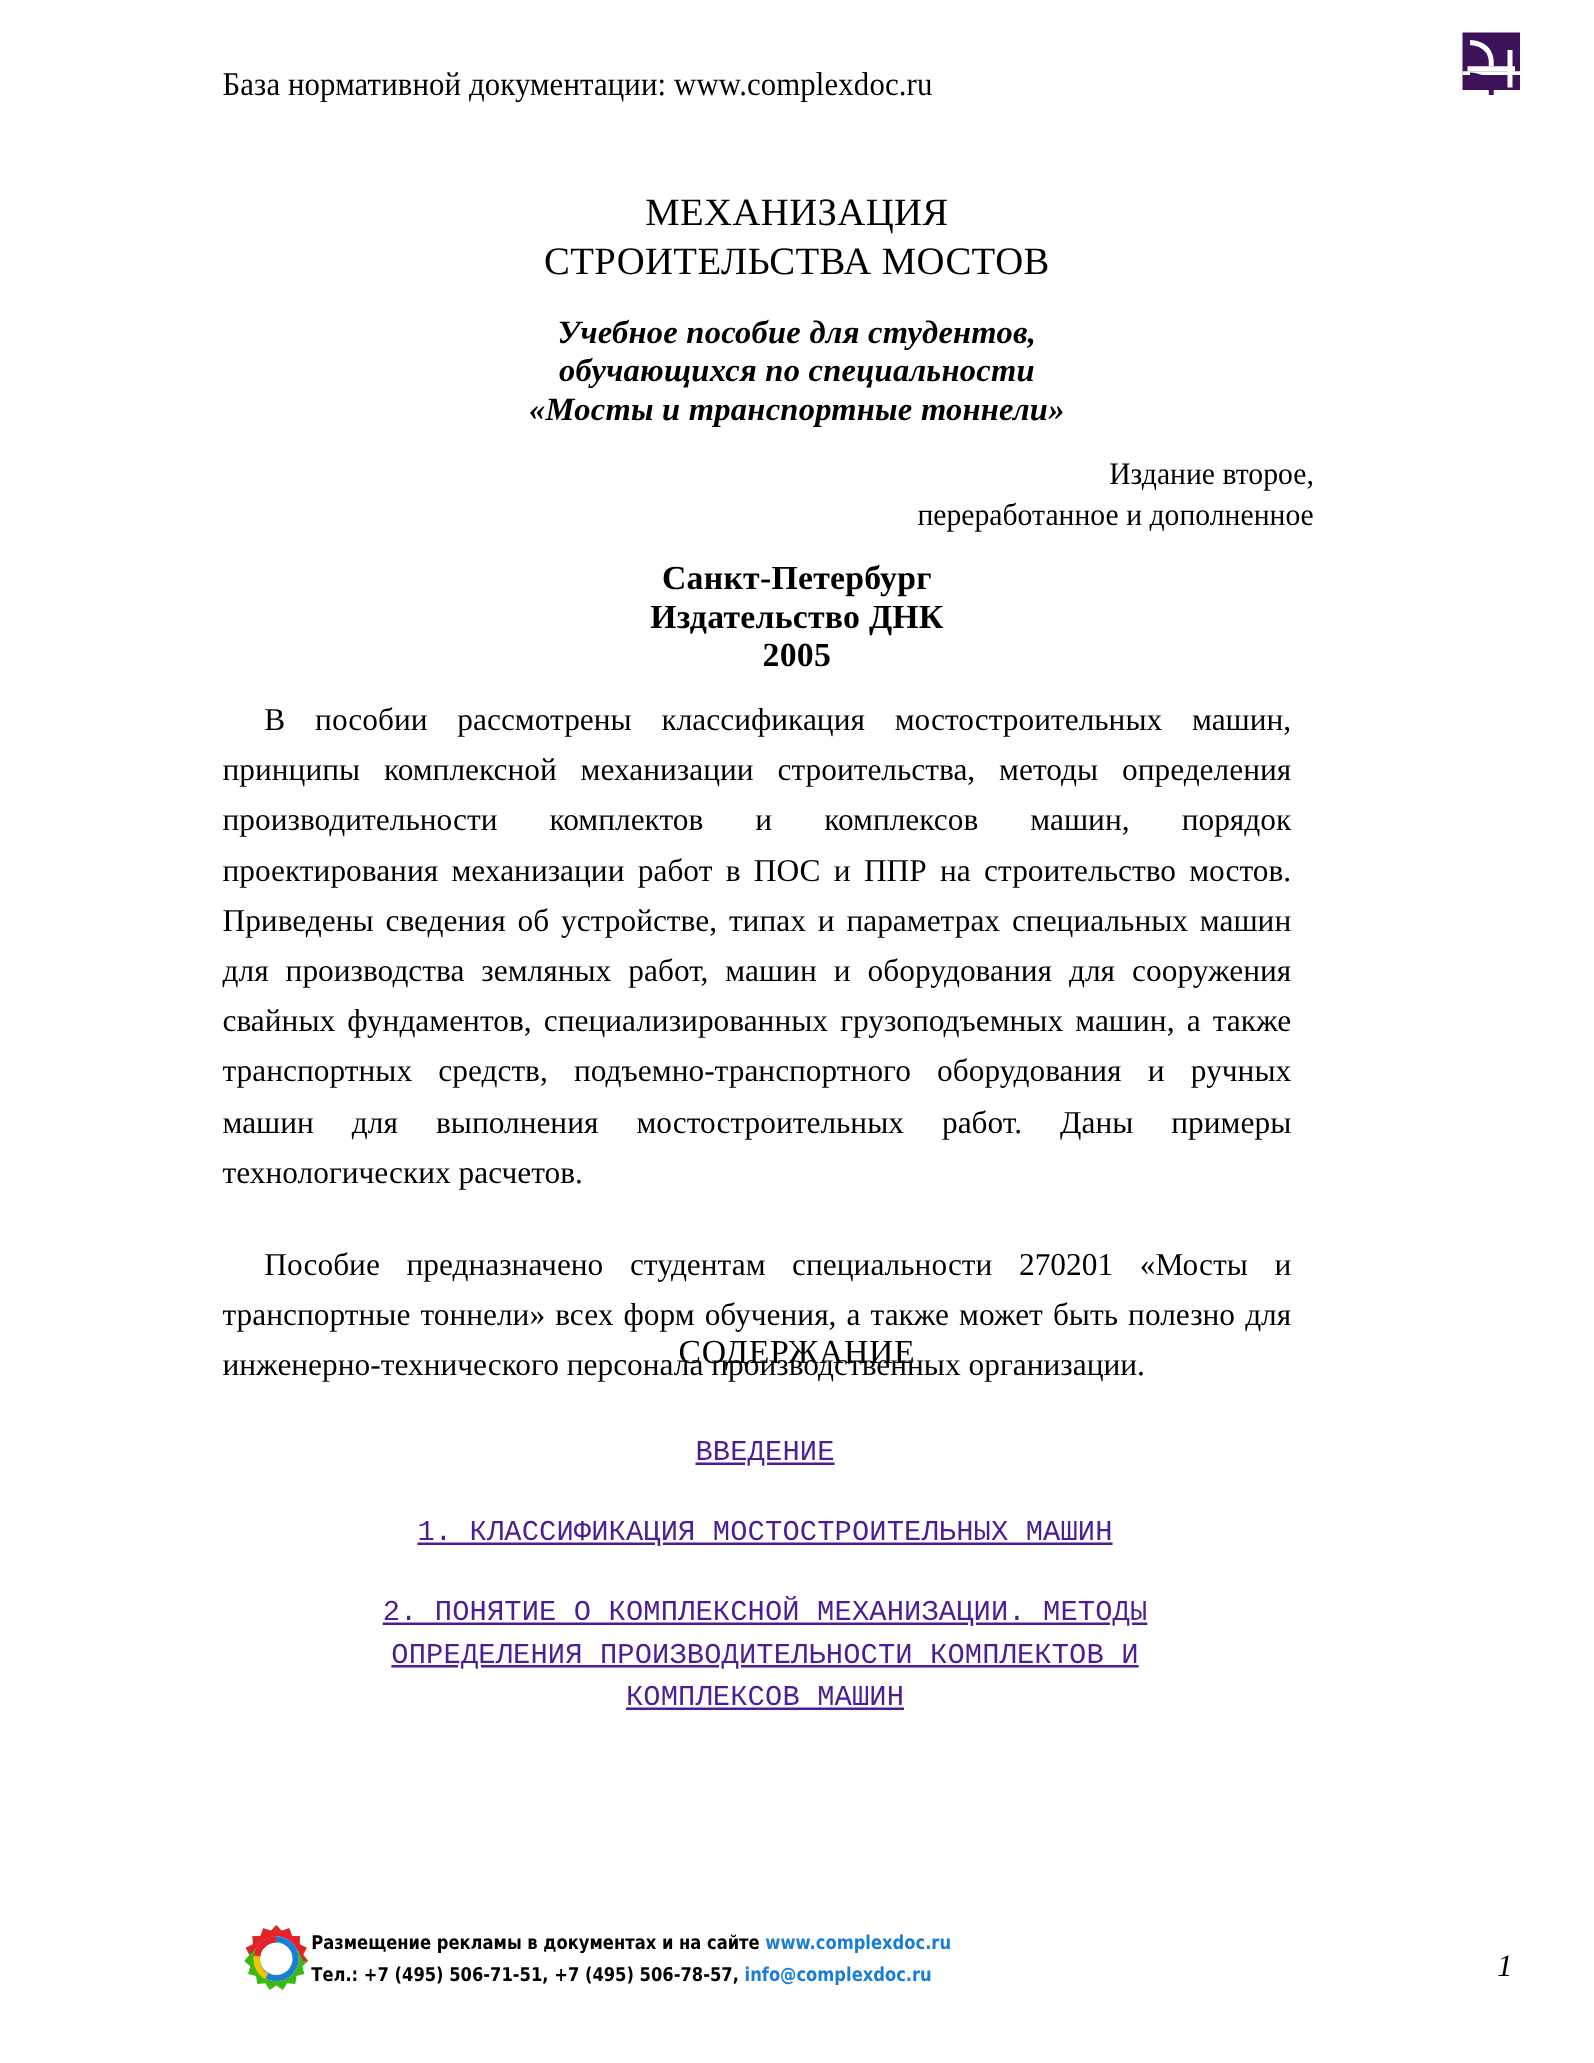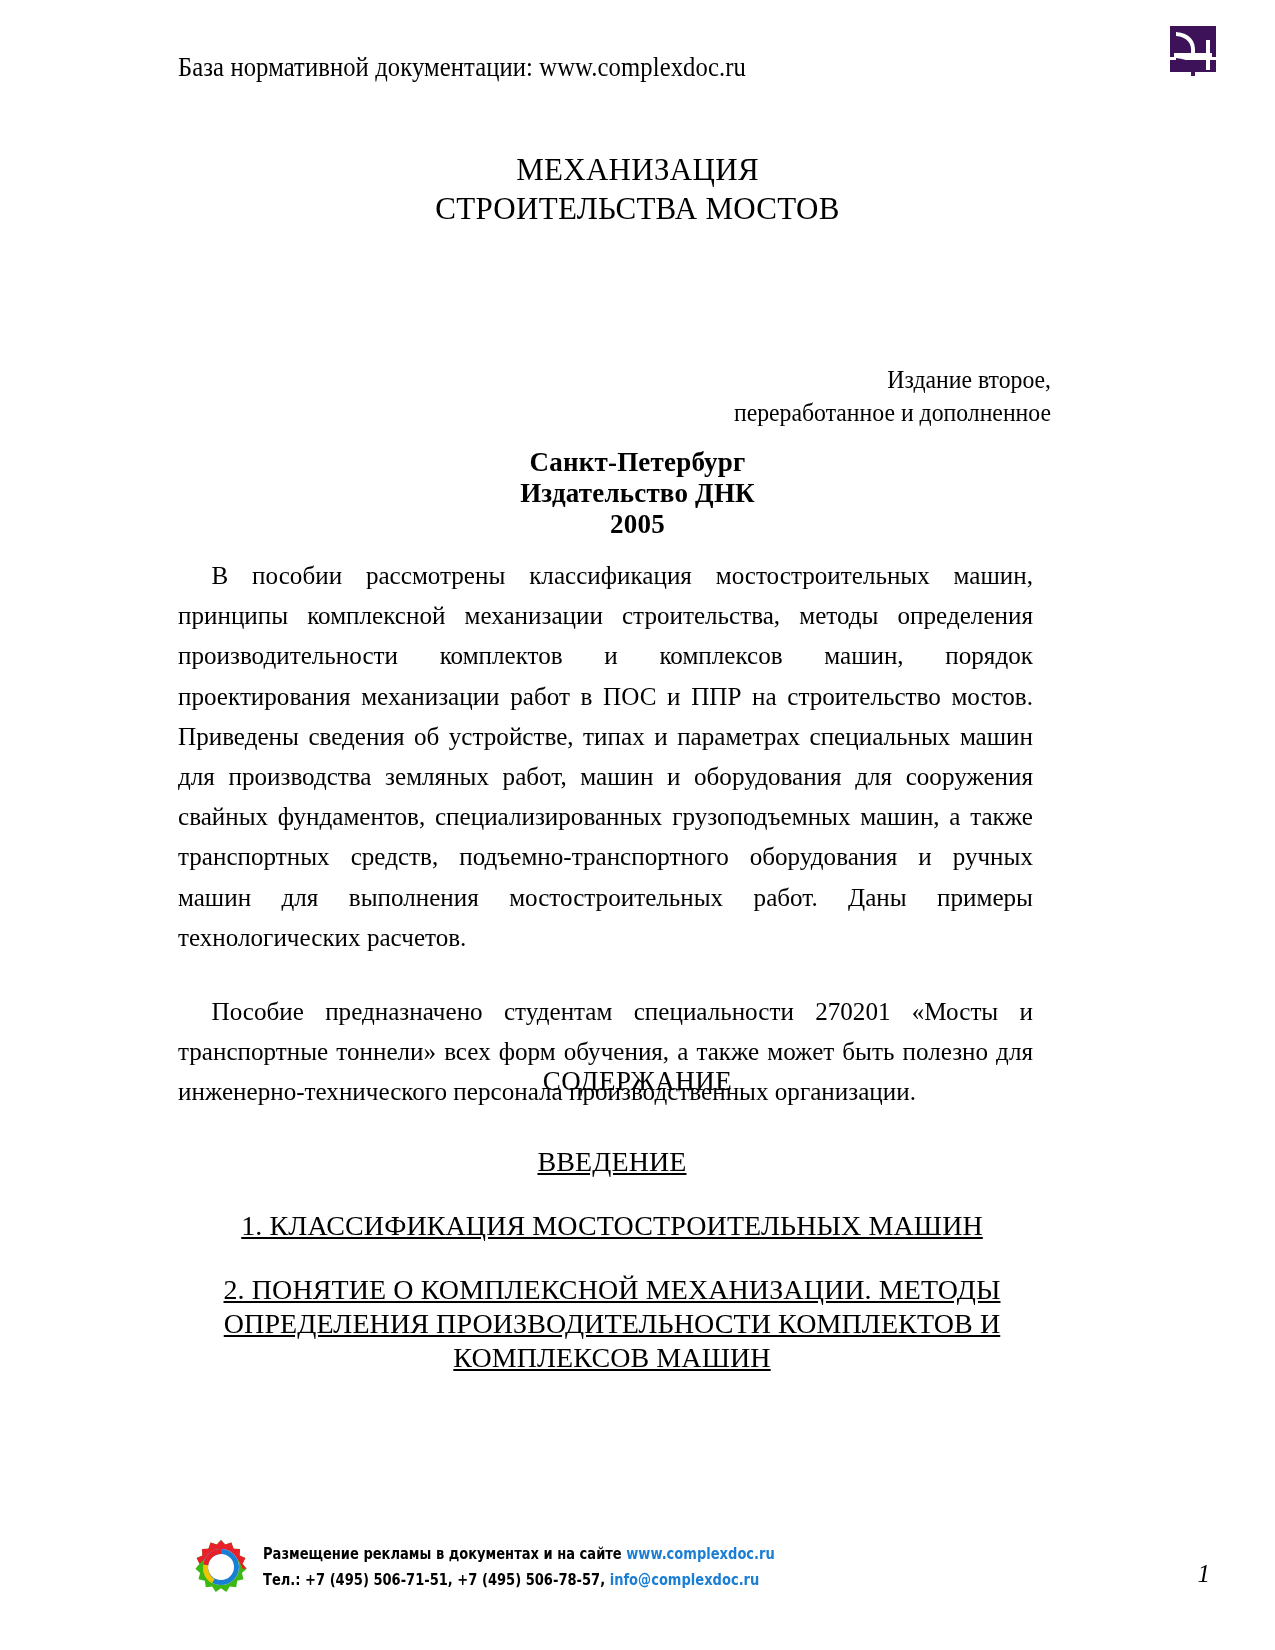--- a/index.html
+++ b/index.html
@@ -142,39 +142,39 @@
   
   .toc {
     position: absolute;
     top: 1145px;
     left: 178px;
     width: 868px;
     text-align: center;
   }
   .toc-entry {
     display: block;
-    color: #000000;
+    color: #4c1d95;
     text-decoration: underline;
-    font-size: 28px;
+    font-size: 23px;
     line-height: 34px;
     margin-bottom: 30px;
     letter-spacing: 0.1px;
+    font-family: Liberation Mono, monospace;
   }
   .toc-entry:last-child { margin-bottom: 0; }
   .toc-entry .toc-line { display: block; }
 
   
   .footer {
     position: absolute;
     left: 193px;
     bottom: 55px;
     width: 700px;
     display: flex;
     align-items: center;
-    gap: 14px;
   }
   .footer-logo { width: 56px; height: 56px; flex: 0 0 56px; }
   .footer-logo svg { display: block; }
   .footer-text {
     font-family: "DejaVu Sans", "Liberation Sans", sans-serif;
     font-weight: bold;
     font-size: 15.2px;
     line-height: 26px;
     color: #000000;
     white-space: nowrap;
@@ -211,20 +211,25 @@
       <rect x="4" y="35" width="46" height="3" fill="#ffffff"></rect>
       <path d="M10 36 C 24 37, 30 44, 29 54 L 25 54 C 26 45, 21 40, 10 40 Z" fill="#3d1259"></path>
     </svg>
   </div>
 
   <div class="title-block">
     <div class="doc-title-line">МЕХАНИЗАЦИЯ</div>
     <div class="doc-title-line">СТРОИТЕЛЬСТВА МОСТОВ</div>
   </div>
 
+  <div class="subtitle-block">
+    <div class="subtitle-line">Учебное пособие для студентов,</div>
+    <div class="subtitle-line">обучающихся по специальности</div>
+    <div class="subtitle-line">«Мосты и транспортные тоннели»</div>
+  </div>
 
   <div class="edition-block">
     <div class="edition-line">Издание второе,</div>
     <div class="edition-line">переработанное и дополненное</div>
   </div>
 
   <div class="imprint-block">
     <div class="imprint-line">Санкт-Петербург</div>
     <div class="imprint-line">Издательство ДНК</div>
     <div class="imprint-line">2005</div>

